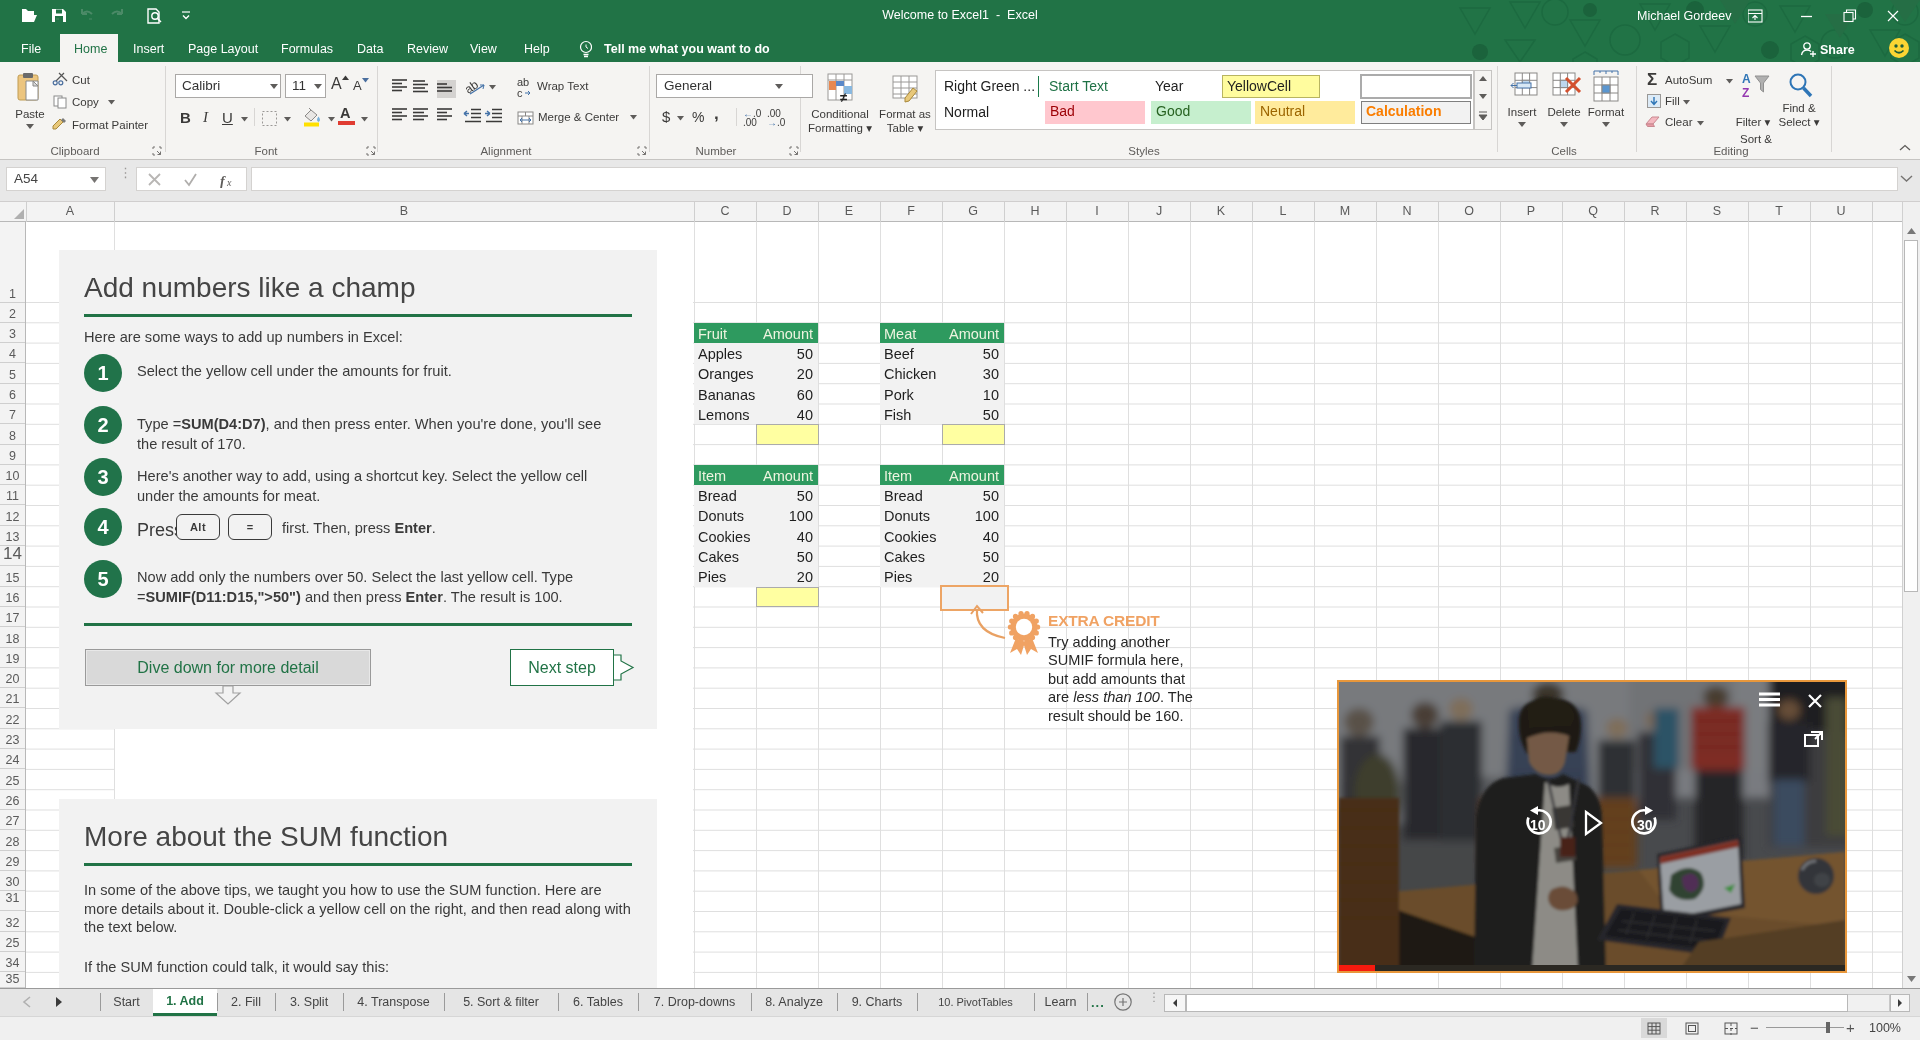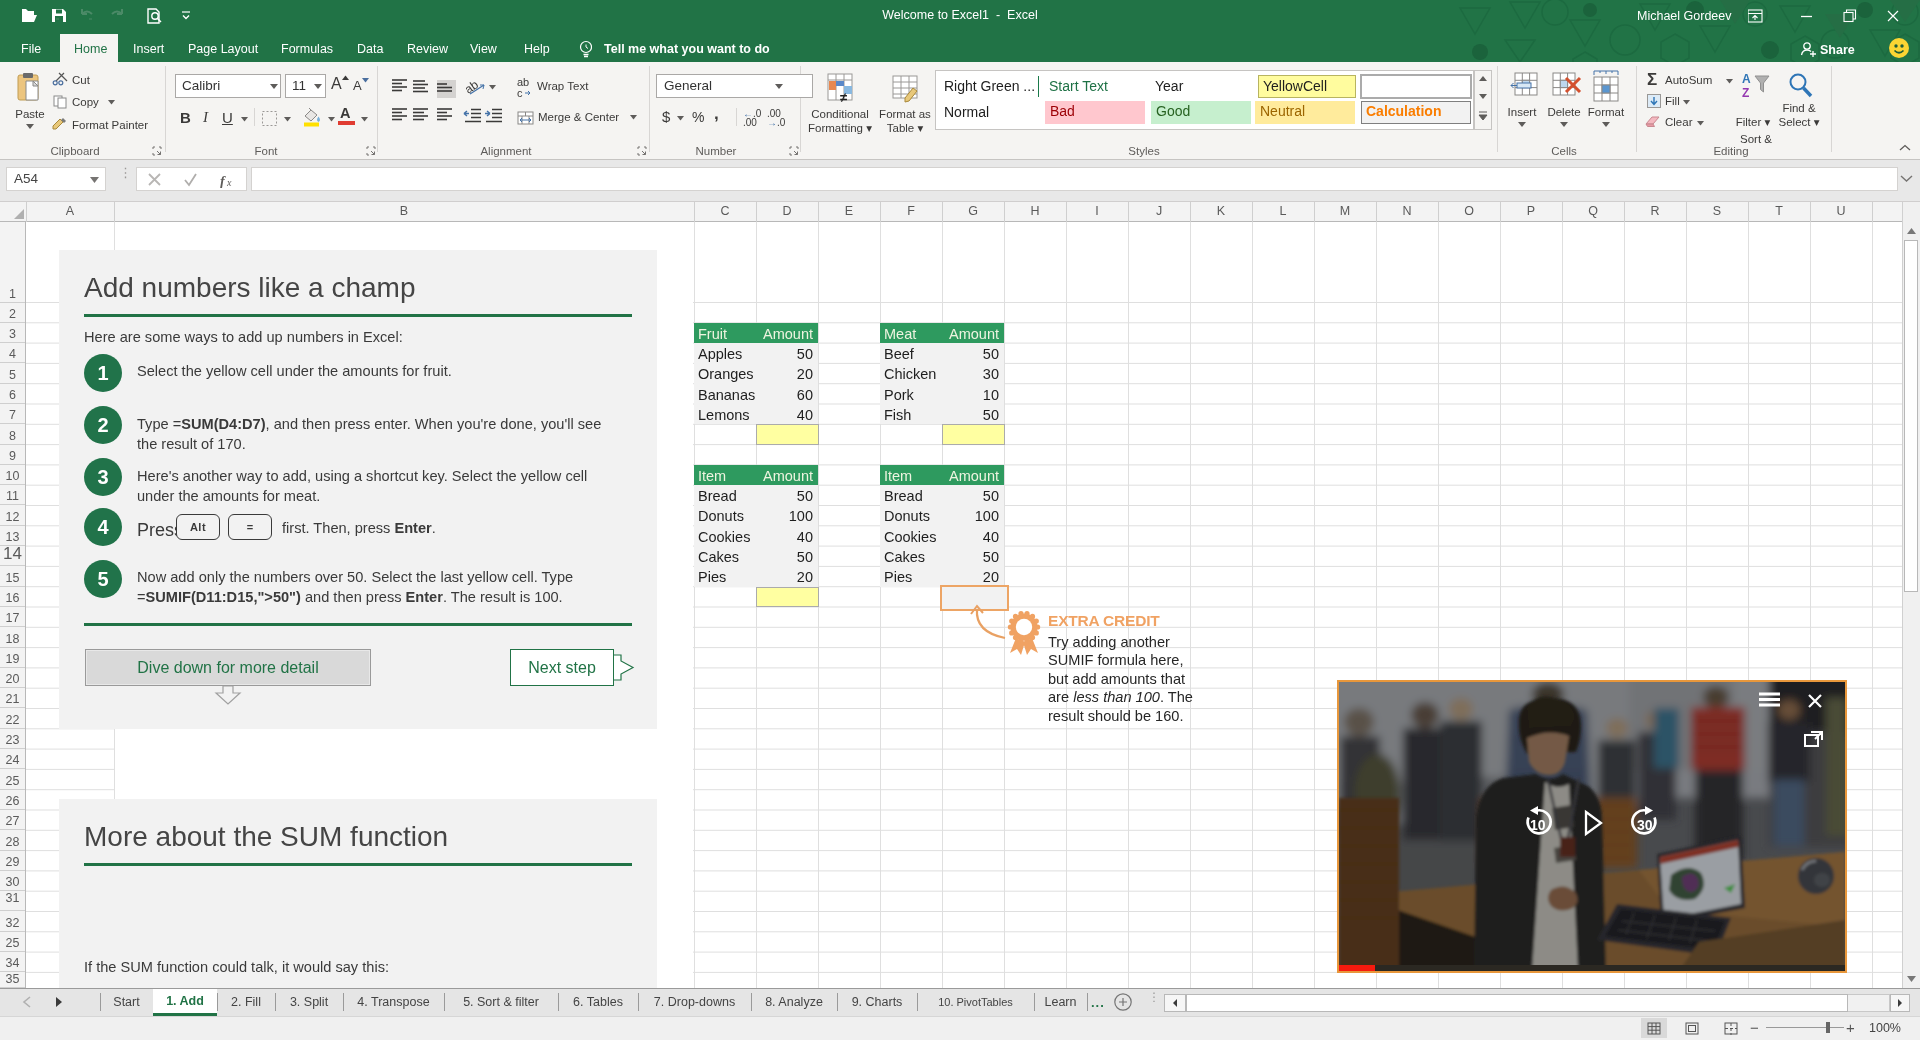--- a/index.html
+++ b/index.html
@@ -320,21 +320,21 @@
 <path d="M14 26 l8 -10 4 3 -8 10 -4 1 Z" fill="#e8c87a" stroke="#a8883a"></path>
 </svg>
 <div class="abs" style="left:860px;top:108px;width:90px;text-align:center;font-size:11.5px;color:#3b3a39;">Format as</div>
 <div class="abs" style="left:860px;top:121px;width:90px;text-align:center;font-size:11.5px;color:#3b3a39;">Table ▾</div>
 
 <div class="abs" style="left:935px;top:70px;width:539px;height:60px;background:#fff;border:1px solid #c6c4c2;"></div>
 <div class="abs" style="left:944px;top:78px;font-size:14px;color:#1e1e1e;">Right Green ...</div>
 <div class="abs" style="left:1038px;top:76px;width:1px;height:21px;background:#1a7a4a;"></div>
 <div class="abs" style="left:1049px;top:78px;font-size:14px;color:#1e7145;">Start Text</div>
 <div class="abs" style="left:1155px;top:78px;font-size:14px;color:#1e1e1e;">Year</div>
-<div class="abs" style="left:1258px;top:75px;width:98px;height:23px;background:#fffc9e;border:1px solid #b8b460;font-size:14px;color:#1e1e1e;padding:2px 0 8px 4px;">YellowCell</div>
+<div class="abs" style="left:1222px;top:75px;width:98px;height:23px;background:#fffc9e;border:1px solid #b8b460;font-size:14px;color:#1e1e1e;padding:2px 0 8px 4px;">YellowCell</div>
 <div class="abs" style="left:1360px;top:74px;width:112px;height:25px;background:#fff;border:2px solid #ababab;"></div>
 <div class="abs" style="left:944px;top:104px;font-size:14px;color:#1e1e1e;">Normal</div>
 <div class="abs" style="left:1045px;top:101px;width:100px;height:23px;background:#ffc7ce;font-size:14px;color:#9c0006;padding:2px 0 0 5px;">Bad</div>
 <div class="abs" style="left:1151px;top:101px;width:100px;height:23px;background:#c6efce;font-size:14px;color:#276221;padding:2px 0 0 5px;">Good</div>
 <div class="abs" style="left:1255px;top:101px;width:100px;height:23px;background:#ffeb9c;font-size:14px;color:#9c6500;padding:2px 0 0 5px;">Neutral</div>
 <div class="abs" style="left:1361px;top:101px;width:110px;height:23px;background:#f2f2f2;border:1px solid #7f7f7f;font-size:14px;font-weight:bold;color:#fa7d00;padding:1px 0 0 4px;">Calculation</div>
 <div class="abs" style="left:1474px;top:70px;width:18px;height:60px;background:#f5f4f2;border:1px solid #c6c4c2;"></div>
 <svg class="abs" style="left:1478px;top:76px;" width="10" height="48">
       <path d="M1 5 h8 l-4 -5 Z" fill="#5e5c5a"></path>
       <path d="M1 18 h8 l-4 5 Z" fill="#5e5c5a"></path>
@@ -668,20 +668,21 @@
       <path d="M9 0 L19 0 L19 7 L26 7 L14 18 L2 7 L9 7 Z" fill="#f2f2f2" stroke="#a0a0a0" stroke-width="1.2"></path>
     </svg>
 <div class="abs" style="left:510px;top:649px;width:104px;height:37px;background:#fff;border:1px solid #217346;color:#217346;font-size:16px;text-align:center;line-height:35px;">Next step</div>
 <svg class="abs" style="left:614px;top:649px;" width="22" height="37">
       <path d="M0 6 L7 6 L7 12 L19 18.5 L7 25 L7 31 L0 31" fill="#fff" stroke="#217346" stroke-width="1.2"></path>
     </svg>
 
 <div class="abs" style="left:59px;top:799px;width:598px;height:189px;background:#f2f2f2;"></div>
 <div class="abs" style="left:84px;top:821px;font-size:28px;color:#454545;">More about the SUM function</div>
 <div class="abs" style="left:84px;top:863px;width:548px;height:3px;background:#217346;"></div>
+<div class="abs" style="left:84px;top:881px;font-size:14.6px;color:#3a3a3a;line-height:18.6px;">In some of the above tips, we taught you how to use the SUM function. Here are<br>more details about it. Double-click a yellow cell on the right, and then read along with<br>the text below.</div>
 <div class="abs" style="left:84px;top:959px;font-size:14.6px;color:#3a3a3a;">If the SUM function could talk, it would say this:</div>
 <div class="abs" style="left:694px;top:322.8px;width:124px;height:20.3px;background:#2e9a5f;"></div>
     <div class="abs" style="left:698px;top:325.8px;font-size:14.5px;color:#eef4e0;">Fruit</div>
     <div class="abs" style="left:756px;top:325.8px;width:57px;text-align:right;font-size:14.5px;color:#eef4e0;">Amount</div>
     <div class="abs" style="left:694px;top:343.1px;width:124px;height:81.2px;background:#f2f2f2;"></div>
     <div class="abs" style="left:698px;top:346.1px;font-size:14.5px;color:#1e1e1e;">Apples</div>
     <div class="abs" style="left:756px;top:346.1px;width:57px;text-align:right;font-size:14.5px;color:#1e1e1e;">50</div>
     <div class="abs" style="left:698px;top:366.4px;font-size:14.5px;color:#1e1e1e;">Oranges</div>
     <div class="abs" style="left:756px;top:366.4px;width:57px;text-align:right;font-size:14.5px;color:#1e1e1e;">20</div>
     <div class="abs" style="left:698px;top:386.7px;font-size:14.5px;color:#1e1e1e;">Bananas</div>

